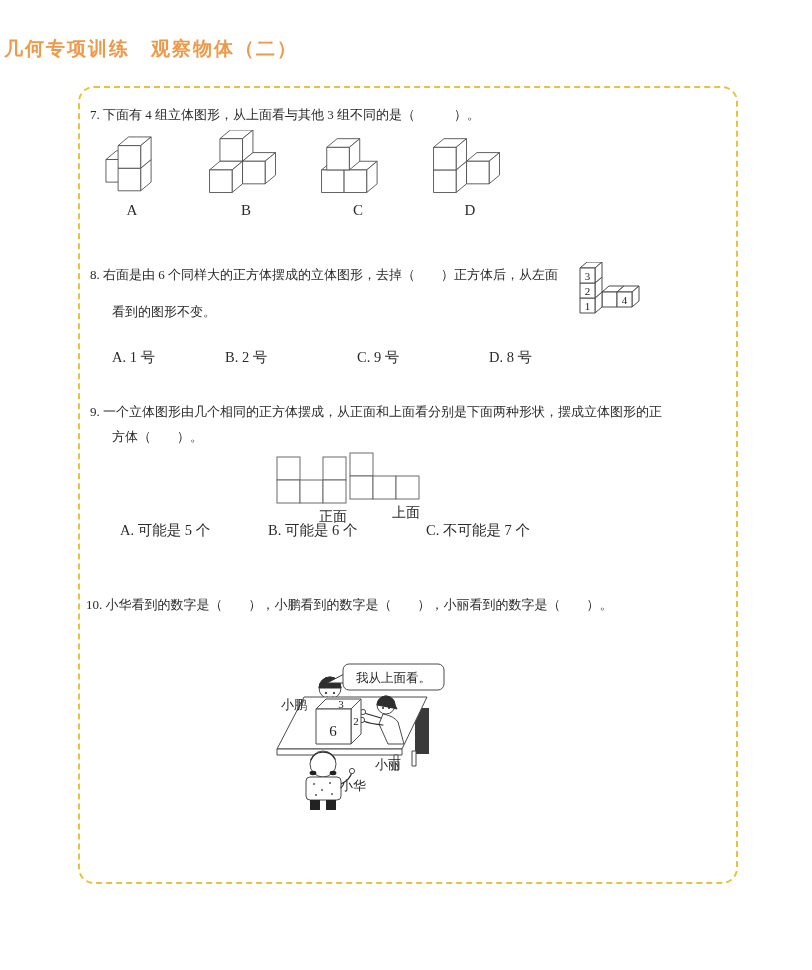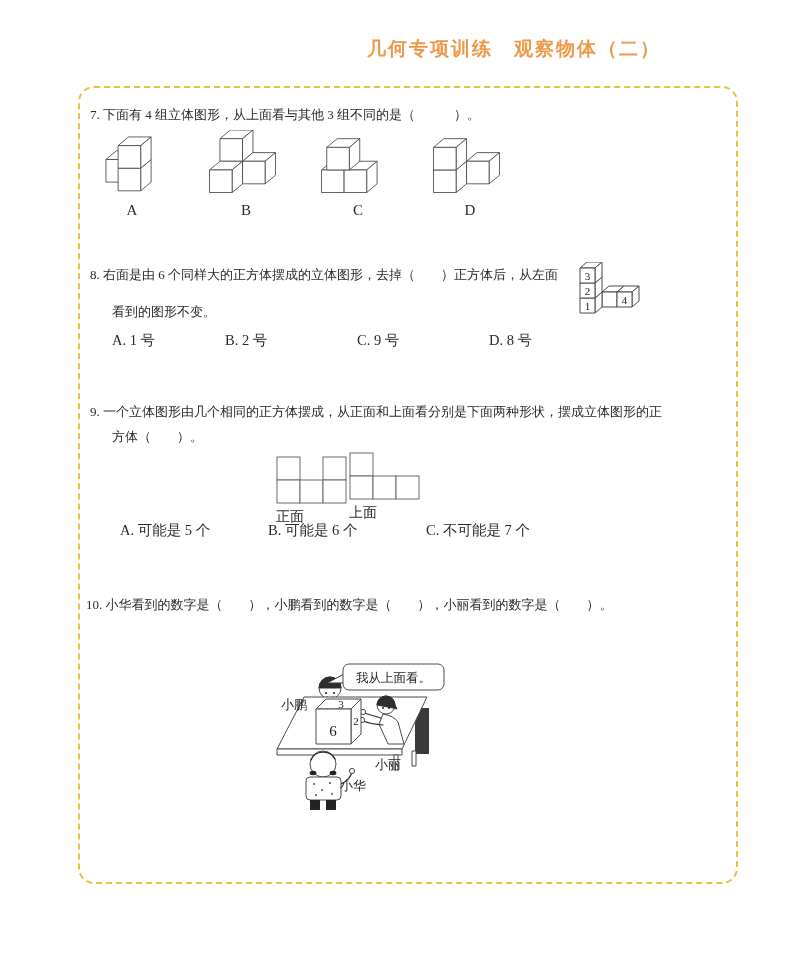--- a/index.html
+++ b/index.html
@@ -1,37 +1,37 @@
 <!DOCTYPE html>
 <html><head>
 <meta charset="utf-8">
 <style>
   html,body{margin:0;padding:0;}
   body{width:812px;height:970px;position:relative;background:#ffffff;
        font-family:"Liberation Serif","DejaVu Serif",serif;color:#2a2a2a;overflow:hidden;}
-  .title{position:absolute;top:36px;left:17px;width:644px;text-align:right;
+  .title{position:absolute;top:36px;left:4px;width:644px;text-align:left;
          font-size:19px;font-weight:bold;color:#ee994a;letter-spacing:2px;}
   .frame{position:absolute;left:78px;top:86px;width:656px;height:794px;
          border:2px dashed #e7c33c;border-radius:16px;}
   .t{position:absolute;font-size:13px;white-space:nowrap;}
   .opts{position:absolute;height:22px;}
   .opts span{position:absolute;top:0;font-size:14.5px;white-space:nowrap;}
   .fig-group{position:absolute;width:80px;text-align:center;}
   .fig-label{font-size:15px;margin-top:2px;}
   .abs{position:absolute;}
   .face{fill:#ffffff;stroke:#4b4b4b;stroke-width:1;stroke-linejoin:round;}
   .gsq{fill:#ffffff;stroke:#6b6b6b;stroke-width:1;}
   .ink{fill:#2e2e2e;stroke:#2e2e2e;}
   .ln{fill:none;stroke:#2e2e2e;stroke-width:1.2;stroke-linecap:round;}
   svg text{font-family:"Liberation Serif","DejaVu Serif",serif;fill:#222222;}
   .num{font-size:11px;text-anchor:middle;}
   .num16{font-size:15px;text-anchor:middle;}
   .name{font-size:13px;}
   .btxt{font-size:12.5px;text-anchor:middle;}
-  .vlabel{font-size:14px;text-align:left;width:71px;}
+  .vlabel{font-size:14px;text-align:right;width:71px;}
 </style>
 </head>
 <body>
 
 <div class="title">几何专项训练　观察物体（二）</div>
 <div class="frame"></div>
 
 <div class="t" style="left:90px;top:106px">7. 下面有 4 组立体图形，从上面看与其他 3 组不同的是（　　　）。</div>
 
 <div class="fig-group" style="left:92px;top:130px">
@@ -142,21 +142,21 @@
     <text class="num" x="10.5" y="32.5">2</text>
   </g>
   <g>
     <polygon class="face" points="3,6 10,0 25,0 18,6"></polygon>
     <polygon class="face" points="18,6 25,0 25,15 18,21"></polygon>
     <rect class="face" x="3" y="6" width="15" height="15"></rect>
     <text class="num" x="10.5" y="17.5">3</text>
   </g>
 </svg>
 
-<div class="opts" style="left:112px;top:331px;width:540px">
+<div class="opts" style="left:112px;top:348px;width:540px">
   <span style="left:0px">A. 1 号</span>
   <span style="left:113px">B. 2 号</span>
   <span style="left:245px">C. 9 号</span>
   <span style="left:377px">D. 8 号</span>
 </div>
 
 <div class="t" style="left:90px;top:403px">9. 一个立体图形由几个相同的正方体摆成，从正面和上面看分别是下面两种形状，摆成立体图形的正</div>
 <div class="t" style="left:112px;top:428px">方体（　　）。</div>
 
 <div class="abs" style="left:276px;top:456px">

